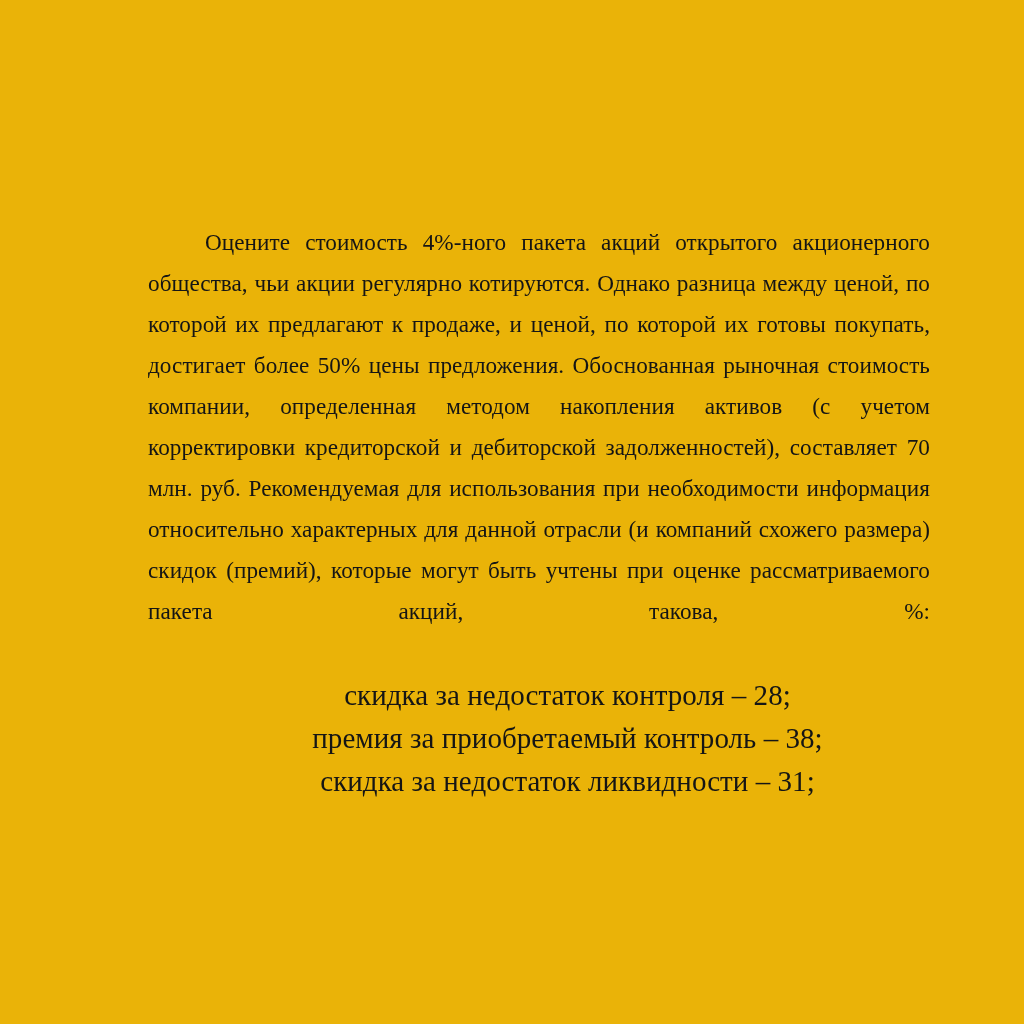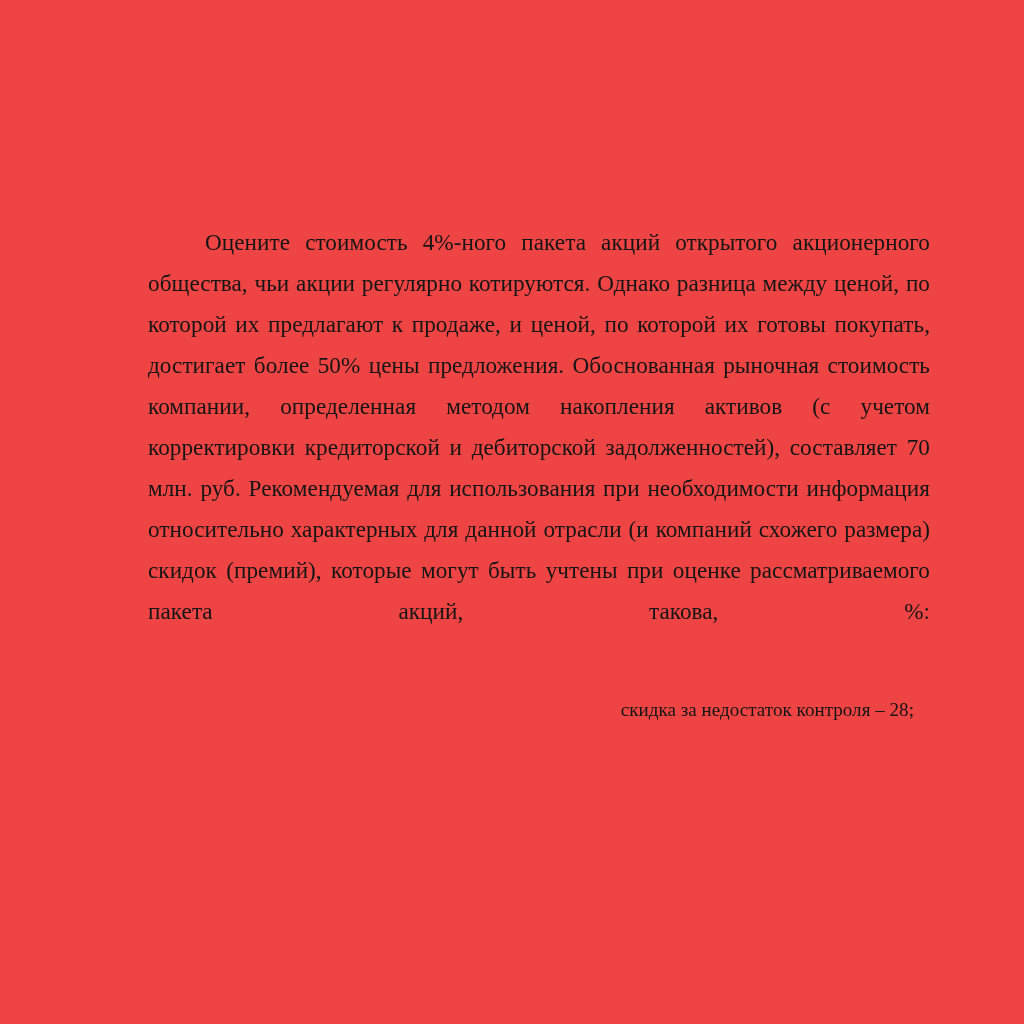--- a/index.html
+++ b/index.html
@@ -14,21 +14,21 @@
     font-family: "Liberation Serif", "DejaVu Serif", serif;
     color: #151515;
     -webkit-font-smoothing: antialiased;
     overflow: hidden;
   }
 
   #page {
     position: relative;
     width: 1024px;
     height: 1024px;
-    background: #ef4444;
+    background: #eab308;
   }
 
   #text-block {
     position: absolute;
     left: 148px;
     top: 222px;
     width: 782px;
   }
 
   .para {
@@ -51,38 +51,40 @@
     width: 100%;
   }
 
   #list-block {
     margin: 0;
     padding: 0;
     list-style: none;
   }
 
   .list-item {
-    margin: 16px;
+    margin: 2px;
     padding: 0 0 0 57px;
-    font-size: 19px;
+    font-size: 29px;
     line-height: 41px;
-    text-align: right;
+    text-align: center;
     color: #151515;
     letter-spacing: 0.05px;
     white-space: nowrap;
   }
 </style>
 </head>
 <body>
 
 <div id="page">
 
   <div id="text-block">
 
     <p class="para">Оцените стоимость 4%-ного пакета акций открытого акционерного общества, чьи акции регулярно котируются. Однако разница между ценой, по которой их предлагают к продаже, и ценой, по которой их готовы покупать, достигает более 50% цены предложения. Обоснованная рыночная стоимость компании, определенная методом накопления активов (с учетом корректировки кредиторской и дебиторской задолженностей), составляет 70 млн. руб. Рекомендуемая для использования при необходимости информация относительно характерных для данной отрасли (и компаний схожего размера) скидок (премий), которые могут быть учтены при оценке рассматриваемого пакета акций, такова, %:</p>
 
     <ul id="list-block">
       <li class="list-item">скидка за недостаток контроля – 28;</li>
+      <li class="list-item">премия за приобретаемый контроль – 38;</li>
+      <li class="list-item">скидка за недостаток ликвидности – 31;</li>
     </ul>
 
   </div>
 
 </div>
 
 </body></html>

